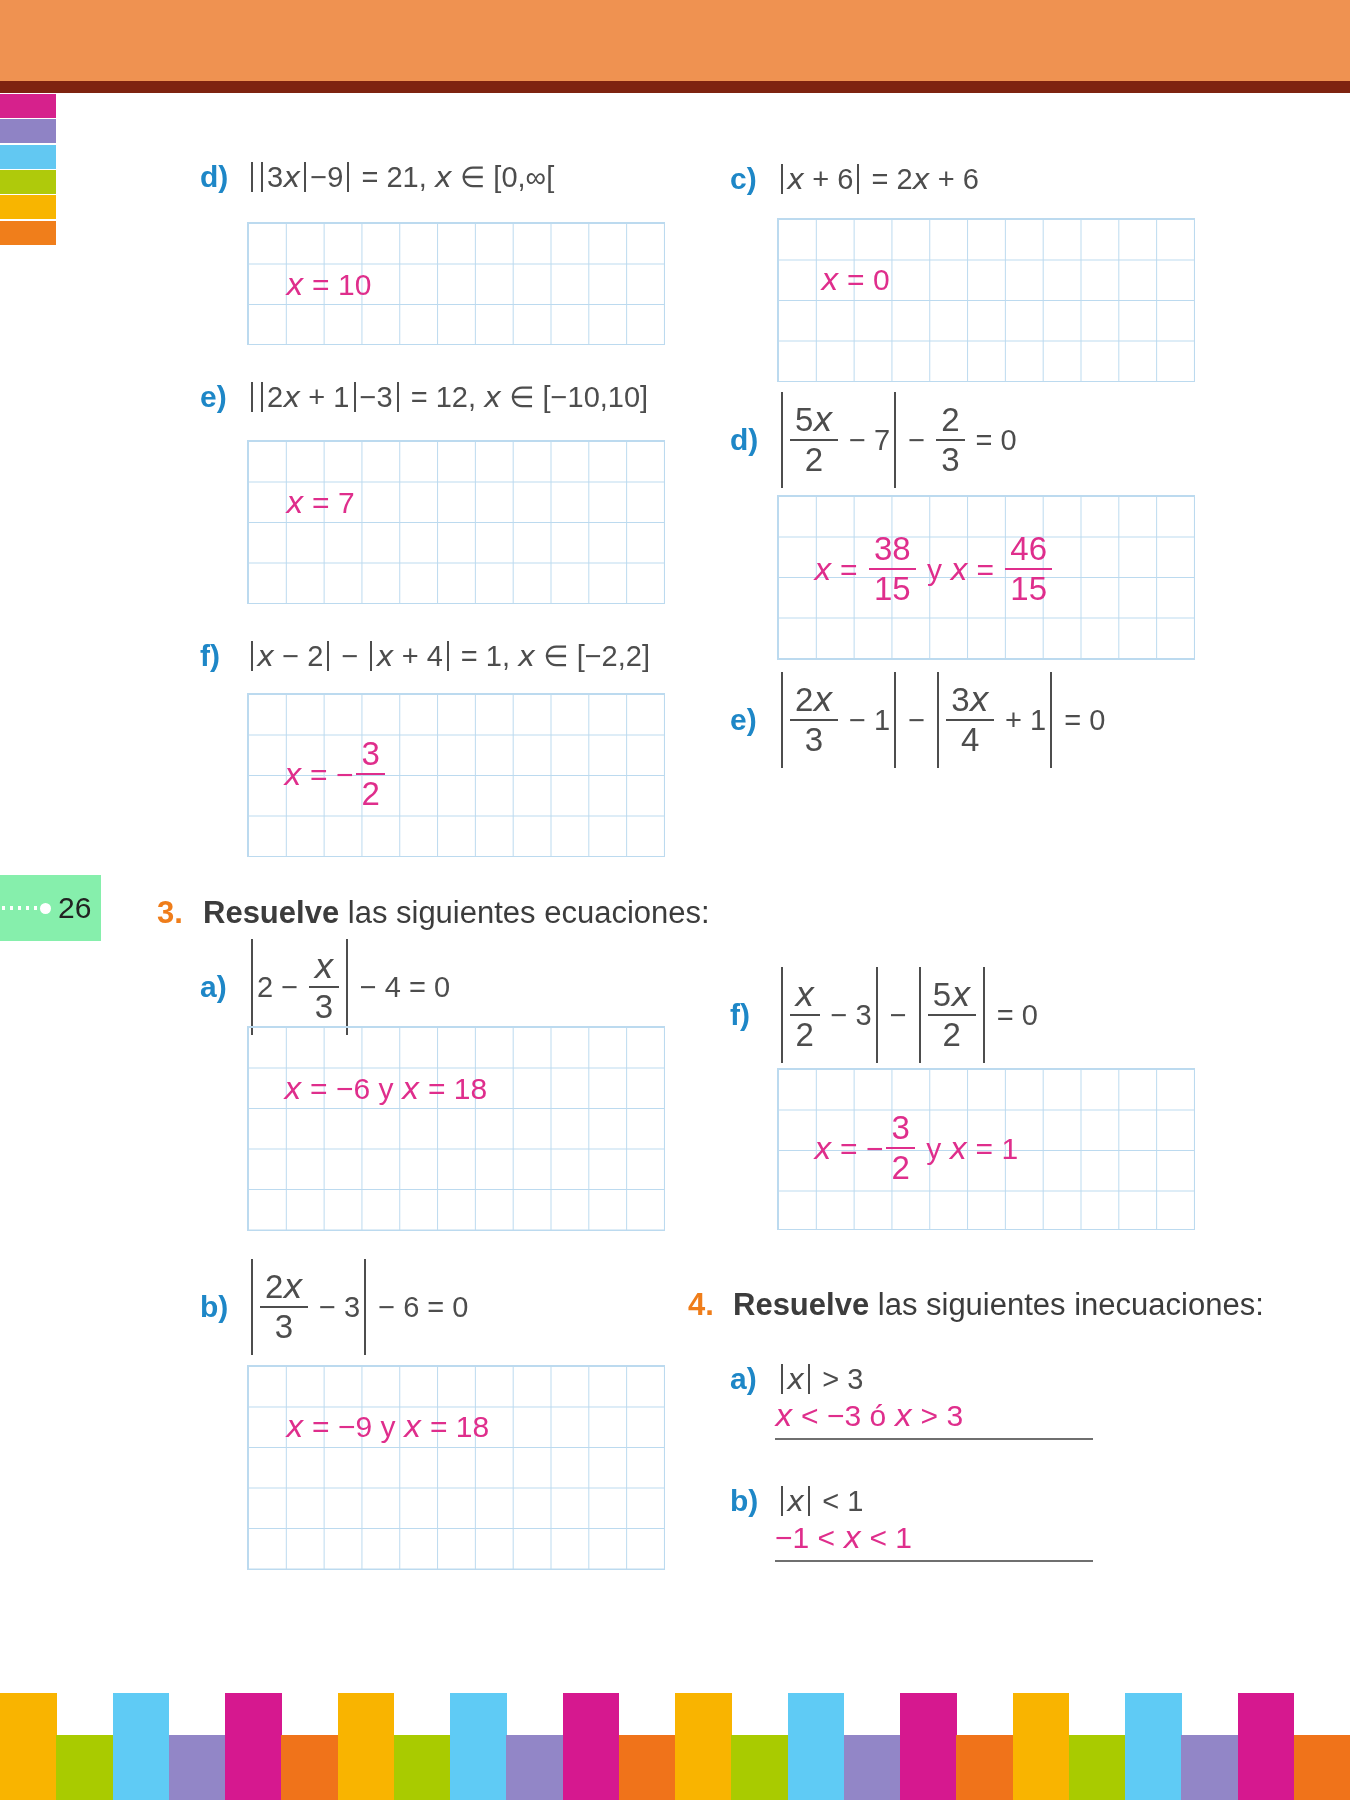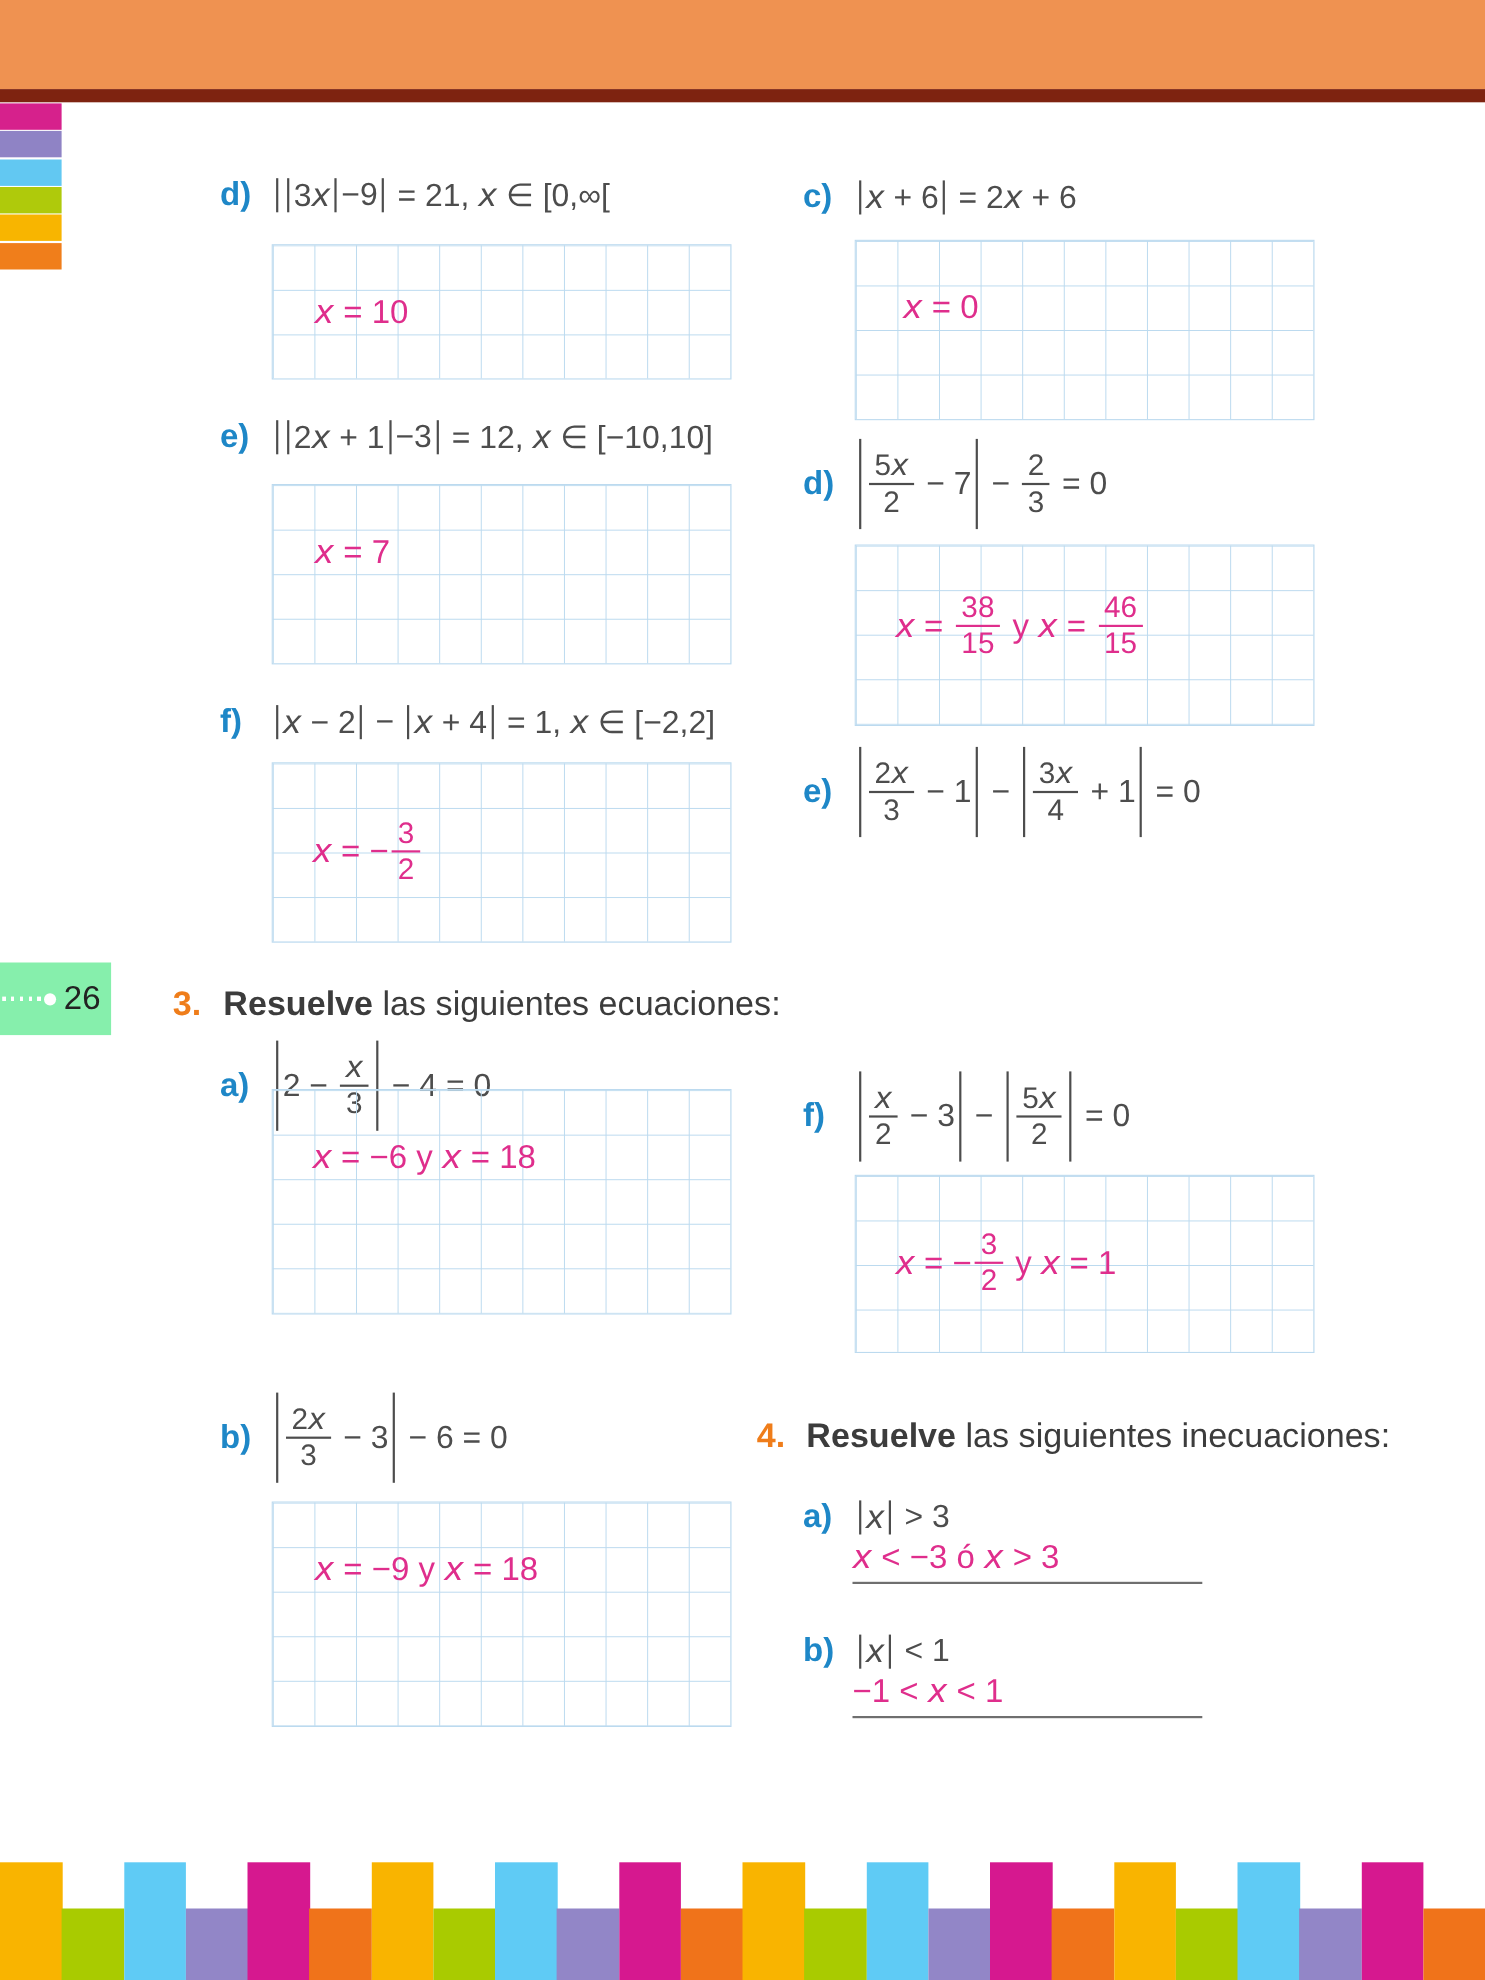--- a/index.html
+++ b/index.html
@@ -13,21 +13,21 @@
   
   .tab{position:absolute;left:0;width:56px;height:24px;}
 
   
   .row{position:absolute;display:flex;align-items:center;}
   .exlabel{color:#1E87C7;font-weight:bold;font-size:30px;}
   .eq{display:flex;align-items:center;color:#4D4D4D;font-size:29px;}
   .eq .mt, .ans .mt{white-space:pre;}
   .eq i, .ans i{font-style:italic;font-family:"DejaVu Sans", sans-serif;}
   .vb{width:2px;align-self:stretch;background:currentColor;margin:2px 4px;display:inline-block;}
-  .frac{display:inline-flex;flex-direction:column;align-items:center;margin:12px 3px;font-size:27px;line-height:1.08;}
+  .frac{display:inline-flex;flex-direction:column;align-items:center;margin:12px 3px;font-size:33px;line-height:1.08;}
   .frac .fn{border-bottom:2px solid currentColor;padding:0 5px 1px;}
   .frac .fd{padding-top:1px;}
 
   
   .grid{position:absolute;border:1px solid #BCDAEF;
         background-image:linear-gradient(to right,#BCDAEF 1px,transparent 1px),
                          linear-gradient(to bottom,#BCDAEF 1px,transparent 1px);
         background-size:37.82px 40.5px;}
   .ans{position:absolute;display:flex;align-items:center;color:#DF2E8C;font-size:30px;}
 
@@ -150,21 +150,21 @@
         <span class="vb"></span>
         <span class="mt">2 − </span>
         <span class="frac">
           <span class="fn"><i>x</i></span>
           <span class="fd">3</span>
         </span>
         <span class="vb"></span>
         <span class="mt"> − 4 = 0</span>
       </span>
   </div>
-  <div class="grid" style="left:247px;top:990px;width:416px;height:203px;">
+  <div class="grid" style="left:247px;top:1026px;width:416px;height:203px;">
     <div class="ans" style="left:36px;top:41px;height:41px;">
         <span class="mt"><i>x</i> = −6 y <i>x</i> = 18</span>
       </div>
   </div>
 
   <div class="row" style="left:200px;top:1269px;height:76px;">
     <span class="exlabel">b)</span>
   </div>
   <div class="row" style="left:247px;top:1269px;height:76px;">
     <span class="eq">

